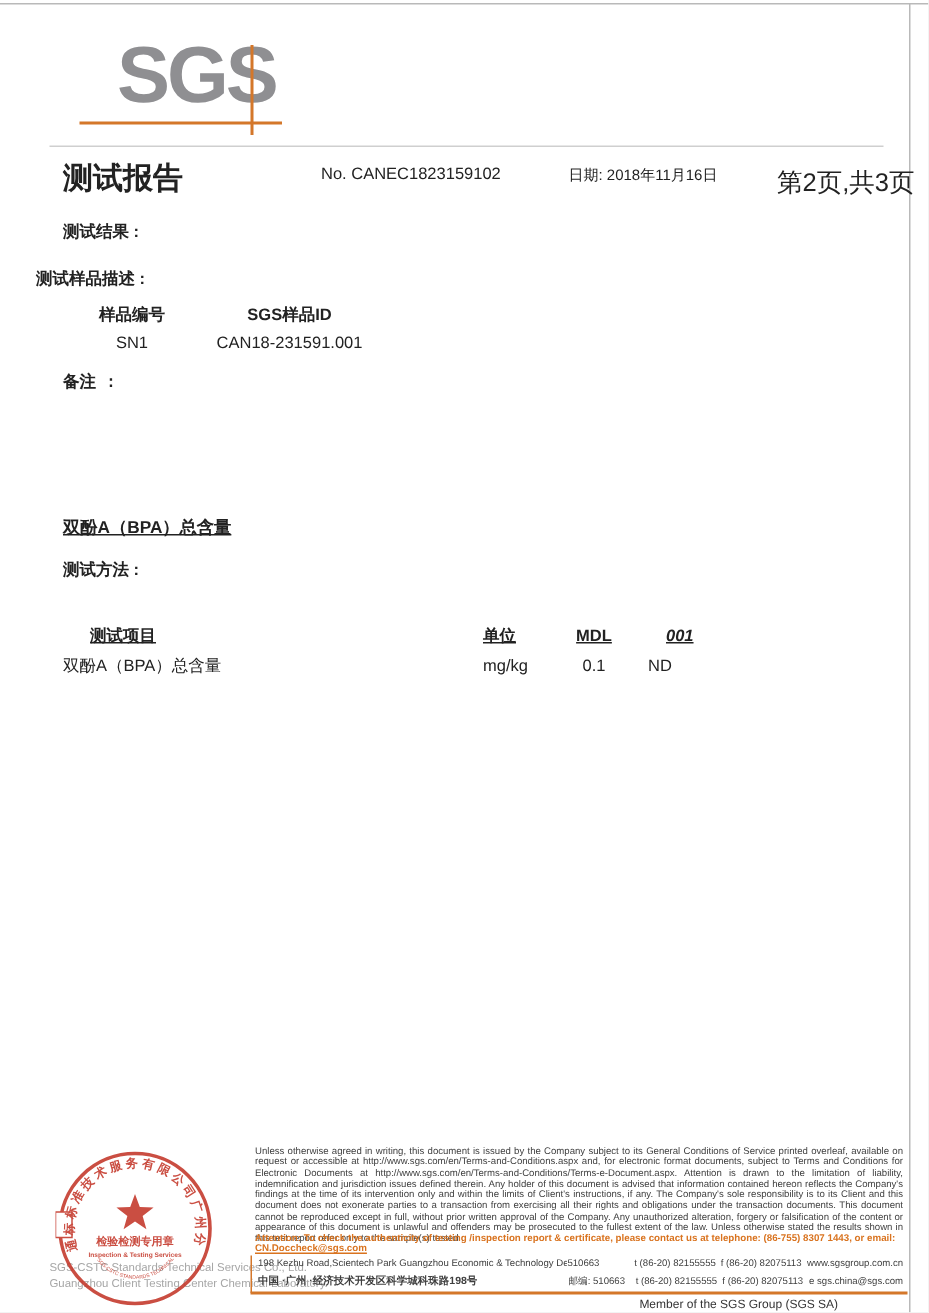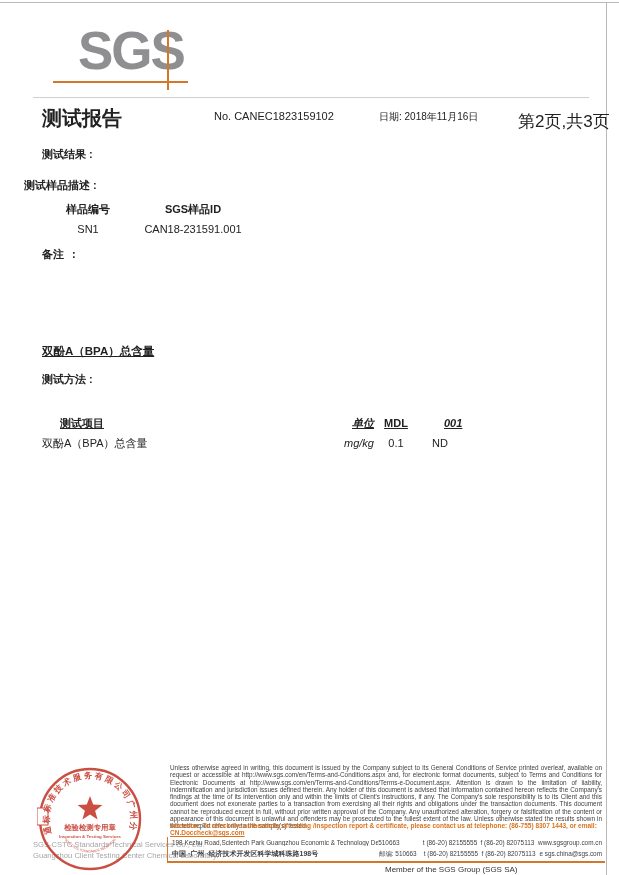--- a/index.html
+++ b/index.html
@@ -40,21 +40,21 @@
   .notes-list div{margin-bottom:8px;}
 
   .bpa-title{position:absolute;left:42px;top:344px;font-size:11.5px;font-weight:bold;text-decoration:underline;}
   .method-label{position:absolute;left:42px;top:372px;}
   .method-text{position:absolute;left:100px;top:371px;width:472px;font-size:11px;line-height:20px;}
 
   .result-table{position:absolute;left:42px;top:416px;width:420px;font-size:11px;}
   .rt-row{display:flex;align-items:baseline;margin-bottom:5px;}
   .rt-c1{flex:1;}
   .rt-head .rt-c1{padding-left:18px;}
-  .rt-c2{width:52px;text-align:right;font-style:italic;}
+  .rt-c2{width:52px;text-align:left;}
   .rt-c3{width:44px;text-align:center;}
   .rt-c4{width:44px;text-align:center;}
   .rt-head span{font-weight:bold;}
   .rt-head .hd{text-decoration:underline;}
   .rt-head .it{font-style:italic;padding-left:26px;}
 
   
   .disclaimer{position:absolute;left:170px;top:764px;width:432px;font-size:6.4px;line-height:7.3px;
     color:#3f3f3f;text-align:justify;}
   .attention{position:absolute;left:170px;top:822px;width:432px;font-size:6.5px;line-height:7.3px;
@@ -65,21 +65,21 @@
   .footer-vline{position:absolute;left:167px;top:837px;width:1px;height:25px;background:#d4772a;}
   .addr{position:absolute;left:172px;top:839px;width:430px;font-size:6.4px;color:#3f3f3f;}
   .addr-row{display:flex;white-space:nowrap;margin-bottom:3px;align-items:baseline;}
   .addr-row .a1{width:222px;overflow:hidden;}
   .addr-row .a2{width:48px;}
   .addr-row .a3{width:62px;}
   .addr-row .a4{width:62px;}
   .addr-row .a5{flex:1;}
   .addr-cn .a1{font-weight:bold;font-size:7px;}
   .footer-hline{position:absolute;left:167px;top:861px;width:438px;height:2px;background:#d4772a;}
-  .member-line{position:absolute;left:385px;top:865px;width:215px;font-size:8px;color:#333;}
+  .member-line{position:absolute;left:385px;top:865px;width:215px;text-align:center;font-size:8px;color:#333;}
 
   .stamp{position:absolute;left:37px;top:766px;width:106px;height:106px;opacity:0.9;}
 </style>
 </head>
 <body>
 
 <div class="page">
   <div class="edge-top"></div>
   <div class="edge-right"></div>
 

